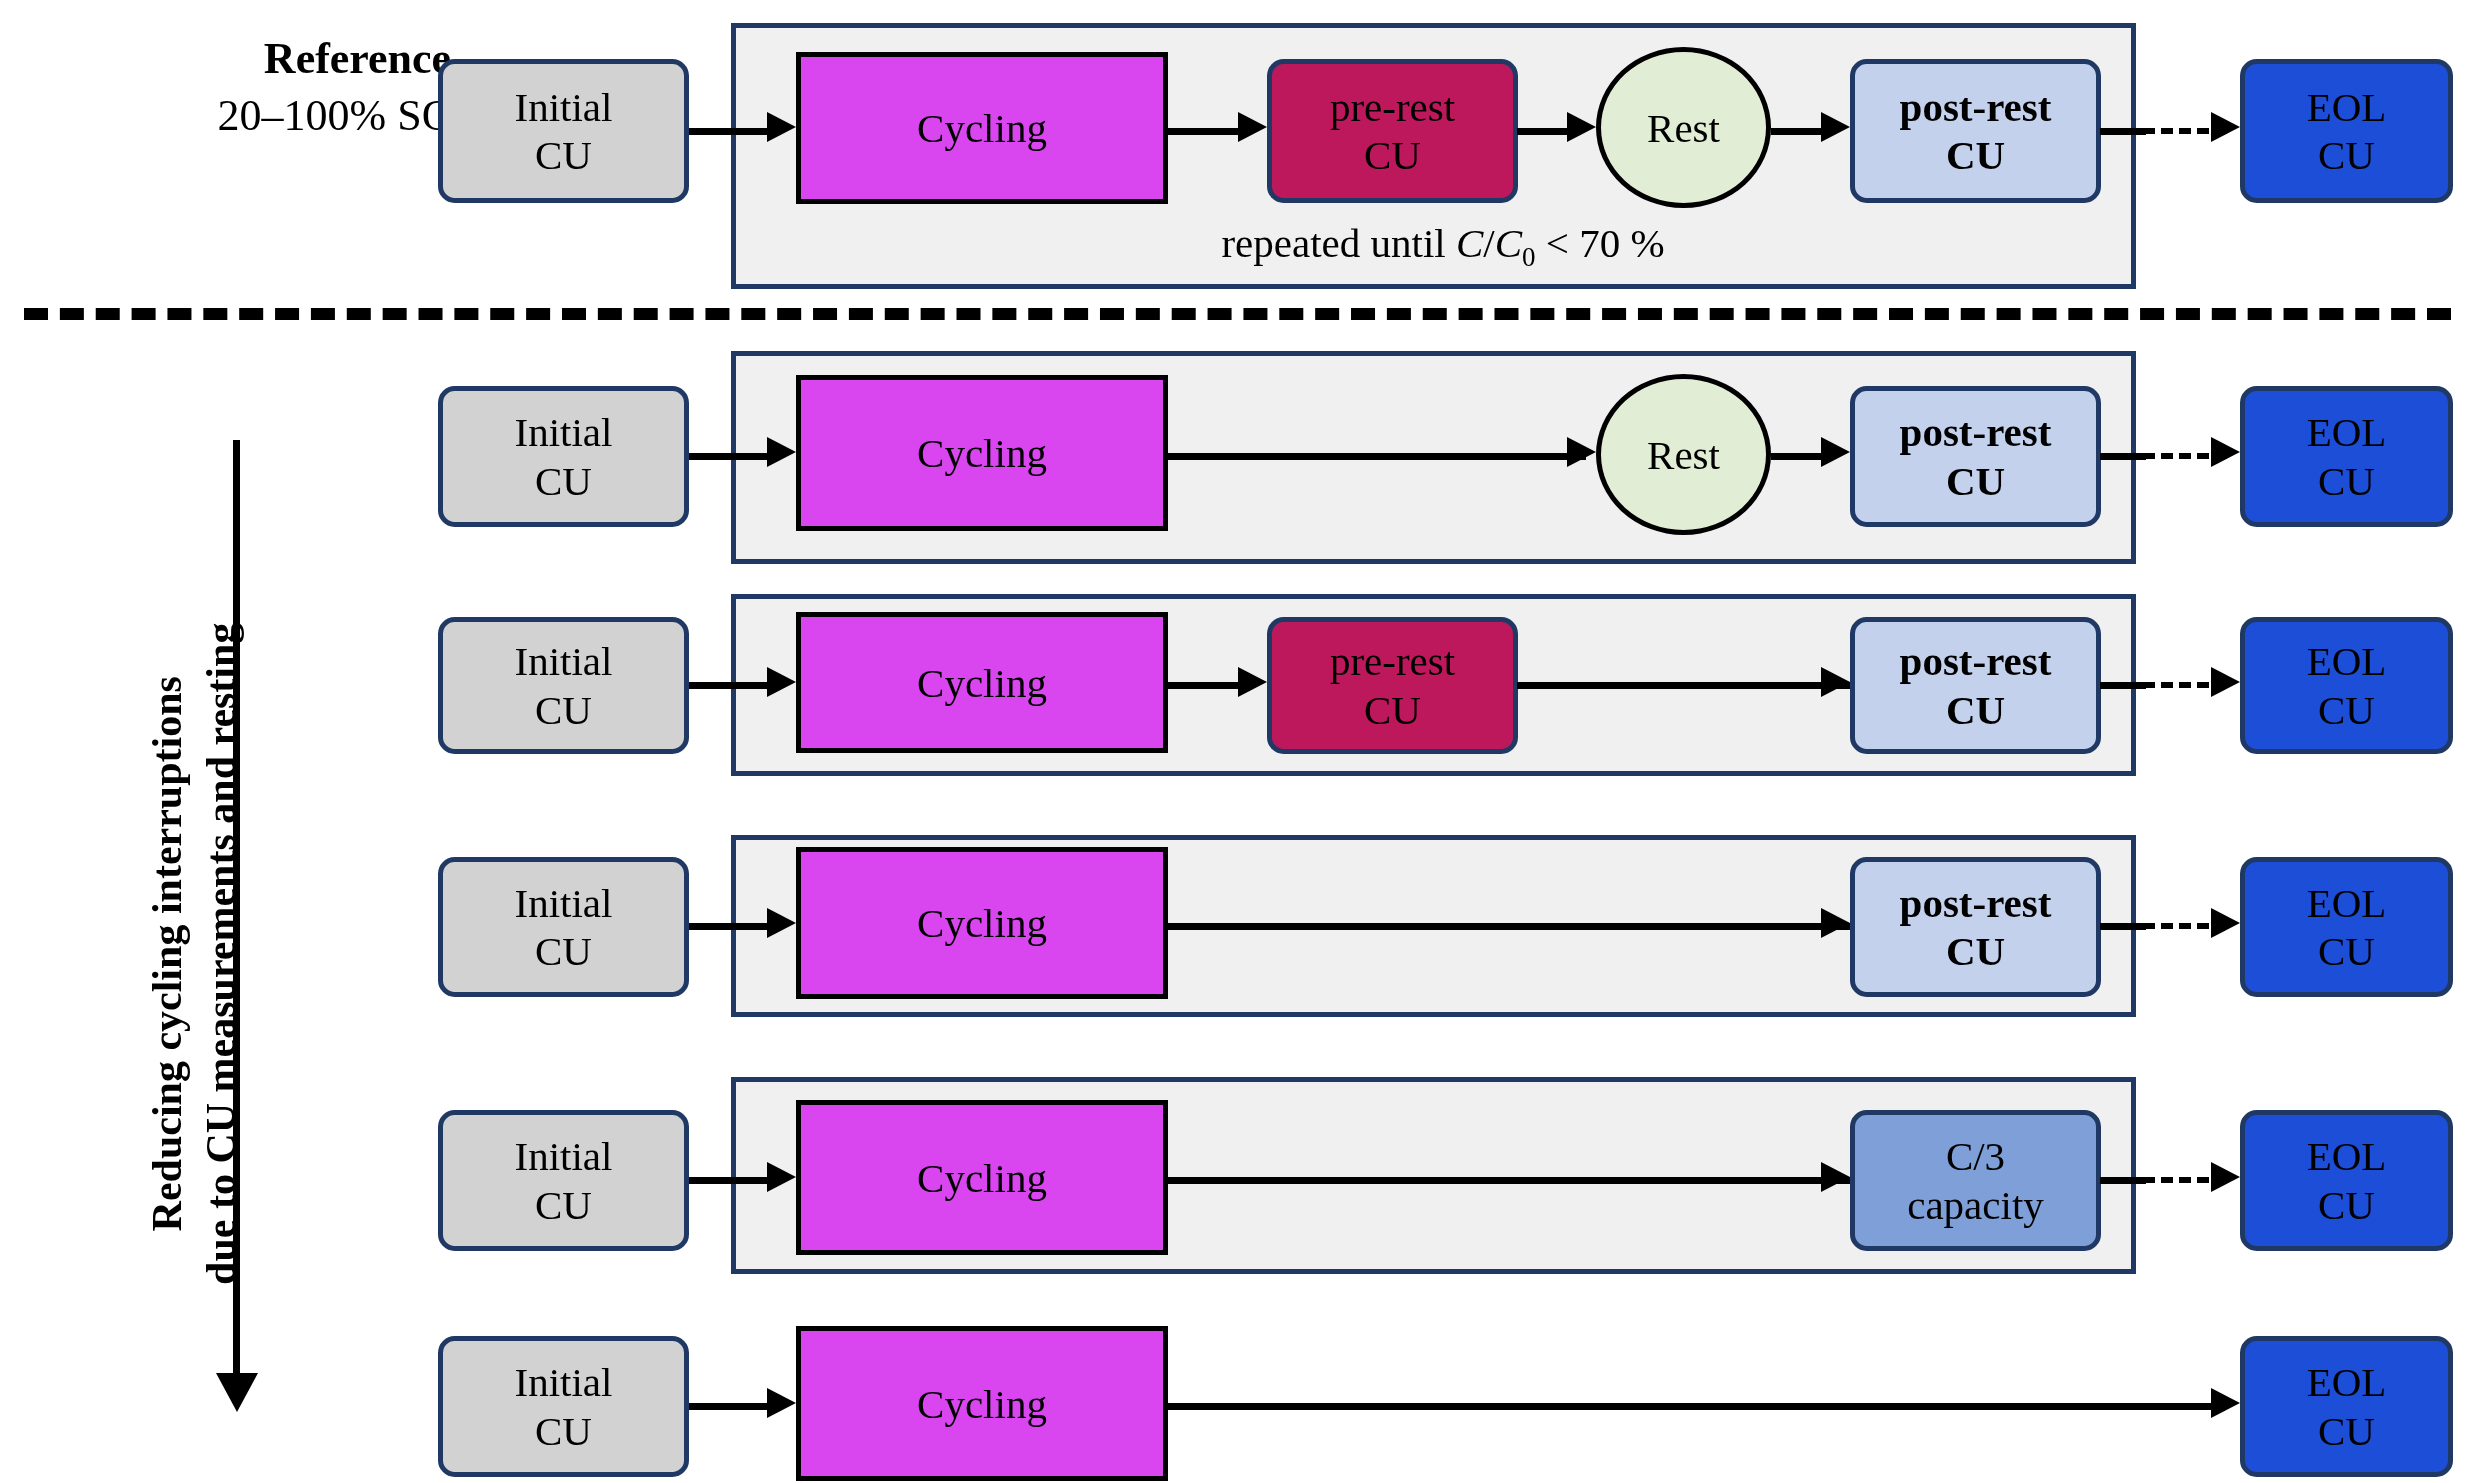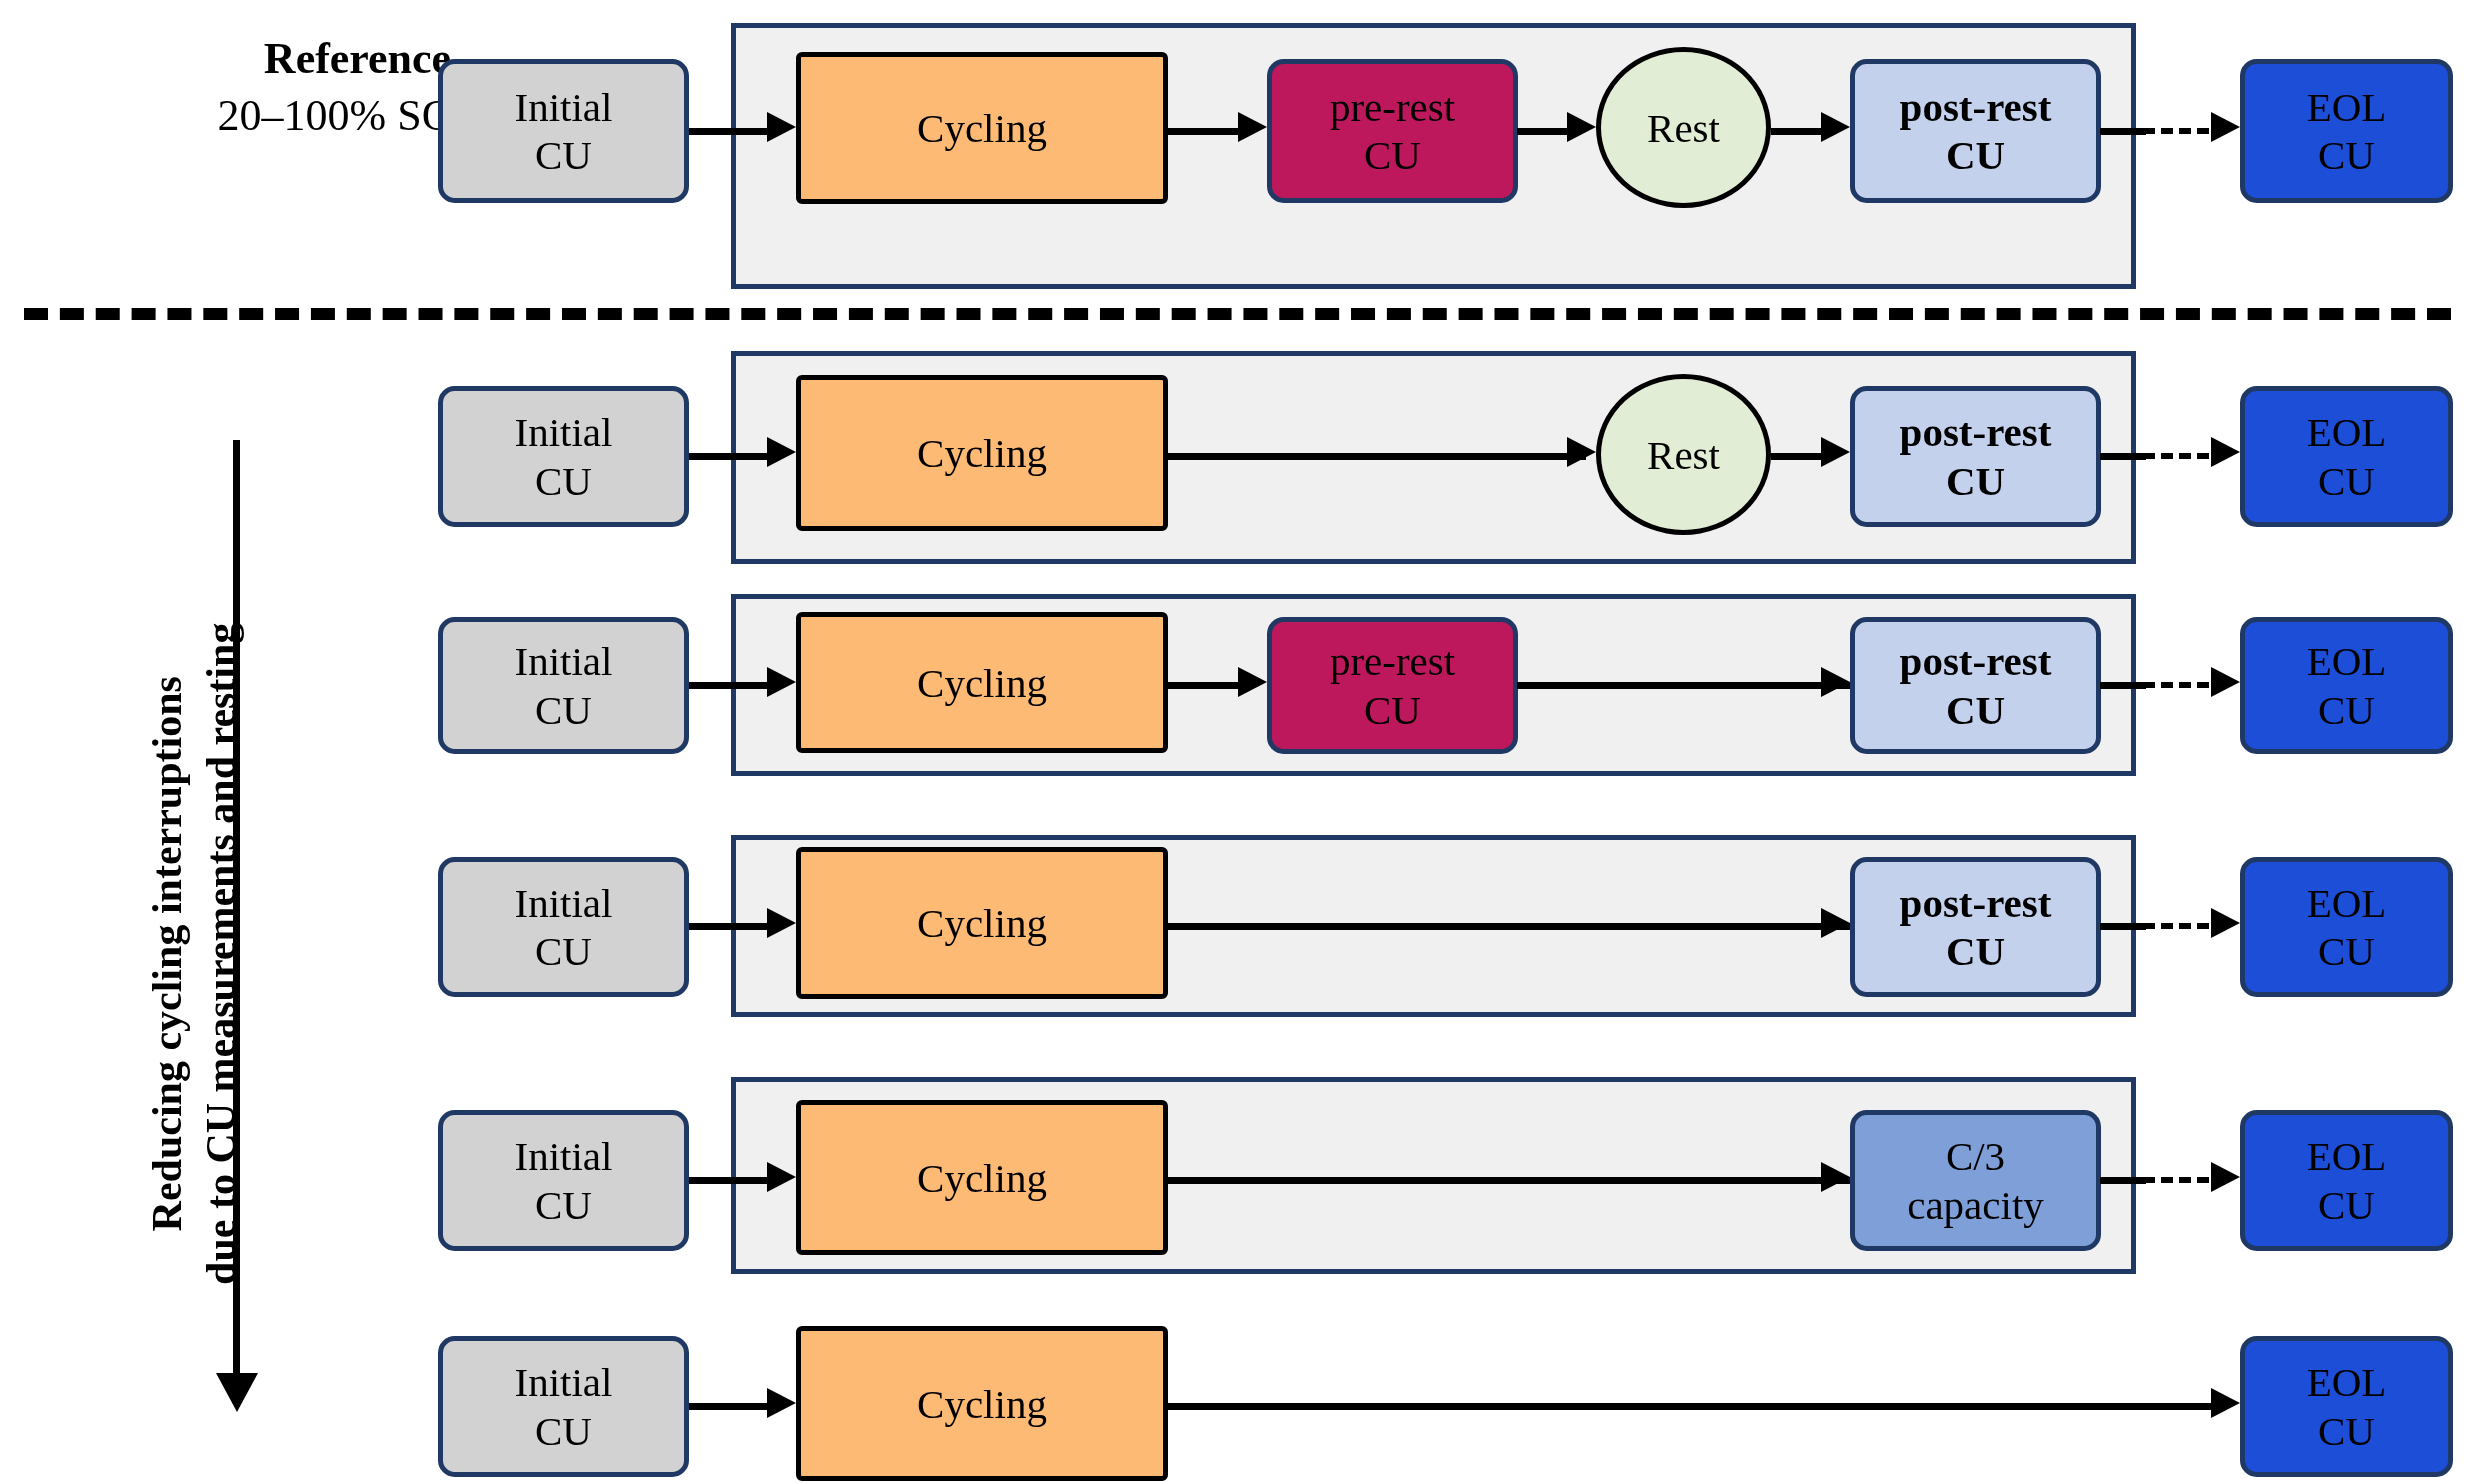--- a/index.html
+++ b/index.html
@@ -35,21 +35,21 @@
     border-radius:16.7px;display:flex;flex-direction:column;
     align-items:center;justify-content:center;font-size:41px;line-height:1.18;}
   .sqbox{position:absolute;box-sizing:border-box;border:5.3px solid #000;
     display:flex;align-items:center;justify-content:center;font-size:41px;}
   .ellipse{position:absolute;box-sizing:border-box;border:5.3px solid #000;
     border-radius:50%;display:flex;align-items:center;justify-content:center;
     font-size:41px;}
 
   .fill-gray-init{background:#D2D2D2;}
   .fill-gray-eol{background:#1d4ed8;}
-  .fill-cycling{background:#fdba74;border-radius:6px;}
+  .fill-cycling{background:#d946ef;}
   .fill-pre{background:#be185d;}
   .fill-post{background:#C3D1EC;font-weight:bold;}
   .fill-rest{background:#E2EDD5;}
   .fill-c3{background:#7E9FD8;}
 
   
   .conn{position:absolute;height:6.8px;background:#000;}
   .conn.dashed{background:none;border-top:6.8px dashed #000;height:0;}
   .ahead{position:absolute;width:0;height:0;
     border-top:15px solid transparent;border-bottom:15px solid transparent;
@@ -104,20 +104,23 @@
 
   <div class="conn" style="left:2100px;top:128px;width:46px;"></div>
   <div class="conn dashed" style="left:2143px;top:128px;width:84px;"></div>
   <div class="ahead" style="left:2211px;top:112px;"></div>
 
   <div class="rbox fill-gray-eol" style="left:2240px;top:59px;width:213px;height:144px;">
     <span>EOL</span>
     <span>CU</span>
   </div>
 
+  <div class="note" style="left:805px;top:219px;width:1276px;">
+    <span>repeated until </span><span class="ital">C</span><span>/</span><span class="ital">C</span><span class="sub">0</span><span> &lt; 70 %</span>
+  </div>
 
   <div id="separator"></div>
 
   <div id="vaxis">
     <div class="vtext">
       <div>Reducing cycling interruptions</div>
       <div>due to CU measurements and resting</div>
     </div>
     <div class="vline"></div>
     <div class="vhead"></div>

